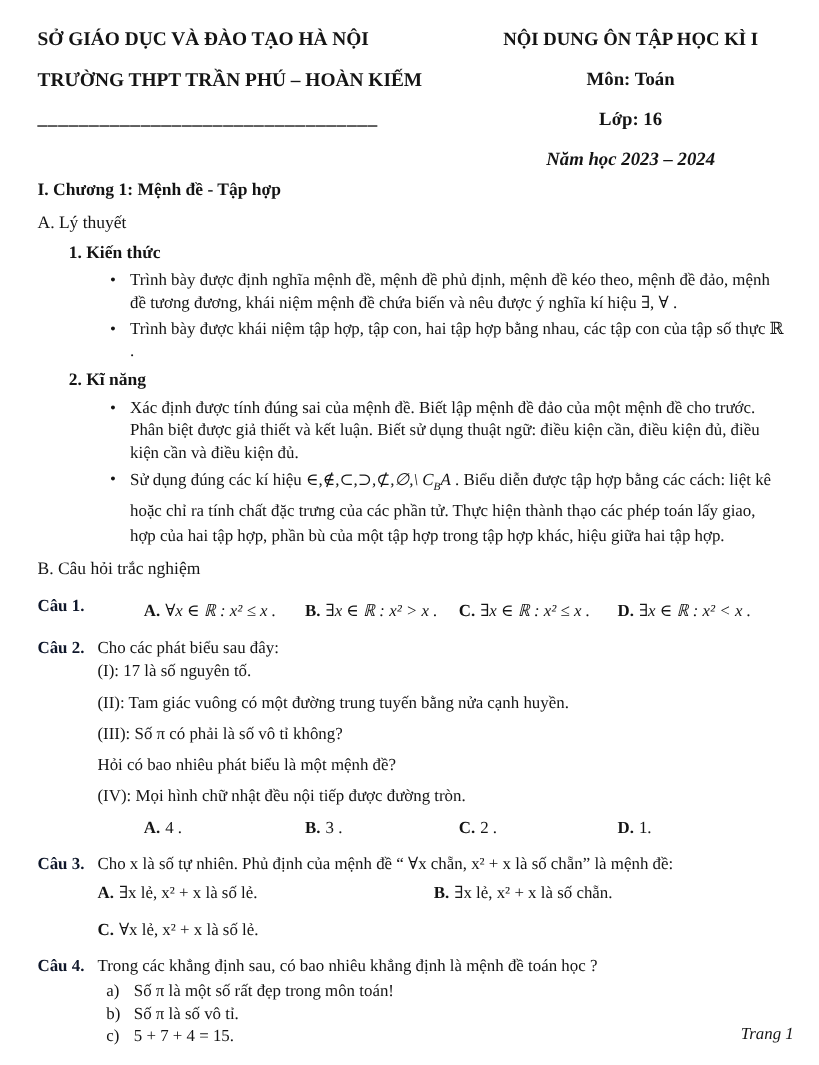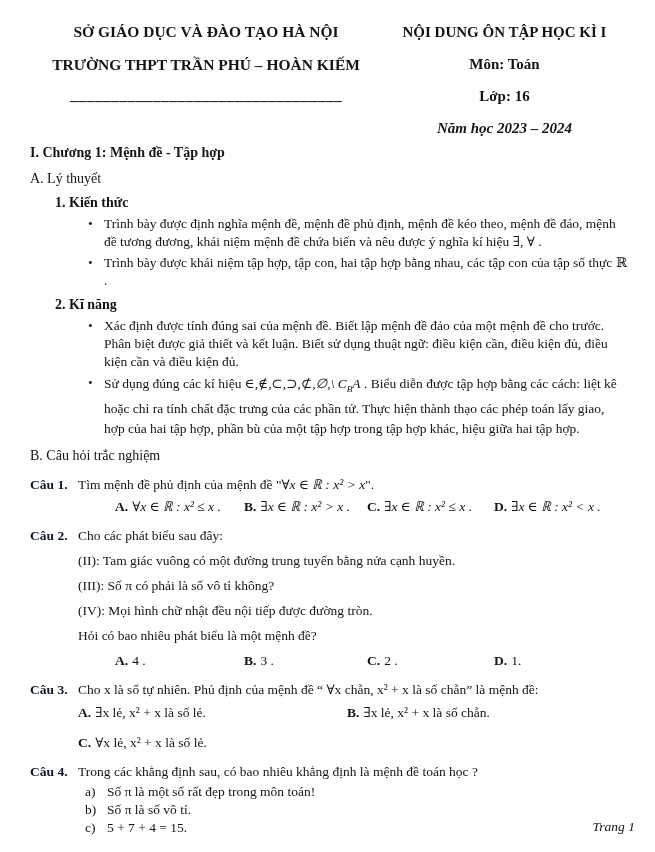--- a/index.html
+++ b/index.html
@@ -4,21 +4,21 @@
 <style>
   html,body { margin:0; padding:0; background:#ffffff; }
   .page {
     width:655px; height:852px; box-sizing:border-box; position:relative;
     background:#ffffff; color:#141414;
     font-family:"Liberation Serif","DejaVu Serif",serif;
     font-size:13.5px; line-height:18px;
     padding:22px 28px 0 30px; overflow:hidden;
   }
   .header { display:flex; }
-  .header-left { width:352px; text-align:center; font-weight:bold; font-size:15.5px; line-height:20px; }
+  .header-left { width:352px; text-align:left; font-weight:bold; font-size:15.5px; line-height:20px; }
   .header-right { flex:1; text-align:center; font-weight:bold; font-size:15px; line-height:20px; }
   .m12 { margin-top:12px; }
   .m13 { margin-top:13px; }
   .m10 { margin-top:10px; }
   .italic { font-style:italic; }
   .underline-row { letter-spacing:0.5px; font-weight:bold; }
   .chapter-title { text-align:left; font-weight:bold; font-size:14px; margin-top:6px; }
   .section-label { font-weight:normal; font-size:14px; margin-top:8px; }
   .num-heading { font-weight:bold; font-size:14px; margin-top:6px; margin-left:25px; }
   .bullet-row { display:flex; margin-left:58px; margin-top:3px; }
@@ -86,38 +86,38 @@
   <div class="bullet-row">
     <span class="bullet-glyph">•</span>
     <span class="bullet-text tall"><span>Sử dụng đúng các kí hiệu </span><span class="math">∈,∉,⊂,⊃,⊄,∅,\ C</span><sub class="math">B</sub><span class="math">A</span><span> . Biểu diễn được tập hợp bằng các cách: liệt kê hoặc chỉ ra tính chất đặc trưng của các phần tử. Thực hiện thành thạo các phép toán lấy giao, hợp của hai tập hợp, phần bù của một tập hợp trong tập hợp khác, hiệu giữa hai tập hợp.</span></span>
   </div>
 
   <div class="section-label">B. Câu hỏi trắc nghiệm</div>
 
   <div class="question">
     <div class="q-label">Câu 1.</div>
     <div class="q-body">
-      <div><span>Tìm mệnh đề phủ định của mệnh đề "</span><span class="math">∀x ∈ ℝ : x² &gt; x</span><span>".</span></div>
       <div class="opt-grid4">
         <div><span class="opt-letter">A.</span><span class="math">∀x ∈ ℝ : x² ≤ x .</span></div>
         <div><span class="opt-letter">B.</span><span class="math">∃x ∈ ℝ : x² &gt; x .</span></div>
         <div><span class="opt-letter">C.</span><span class="math">∃x ∈ ℝ : x² ≤ x .</span></div>
         <div><span class="opt-letter">D.</span><span class="math">∃x ∈ ℝ : x² &lt; x .</span></div>
       </div>
     </div>
   </div>
 
   <div class="question">
     <div class="q-label">Câu 2.</div>
     <div class="q-body">
       <div>Cho các phát biểu sau đây:</div>
+      <div class="q-statement first">(I): 17 là số nguyên tố.</div>
       <div class="q-statement">(II): Tam giác vuông có một đường trung tuyến bằng nửa cạnh huyền.</div>
       <div class="q-statement">(III): Số π có phải là số vô tỉ không?</div>
+      <div class="q-statement">Hỏi có bao nhiêu phát biểu là một mệnh đề?</div>
       <div class="q-statement">(IV): Mọi hình chữ nhật đều nội tiếp được đường tròn.</div>
-      <div class="q-statement">Hỏi có bao nhiêu phát biểu là một mệnh đề?</div>
       <div class="opt-grid4 q-statement">
         <div><span class="opt-letter">A.</span><span>4 .</span></div>
         <div><span class="opt-letter">B.</span><span>3 .</span></div>
         <div><span class="opt-letter">C.</span><span>2 .</span></div>
         <div><span class="opt-letter">D.</span><span>1.</span></div>
       </div>
     </div>
   </div>
 
   <div class="question">

